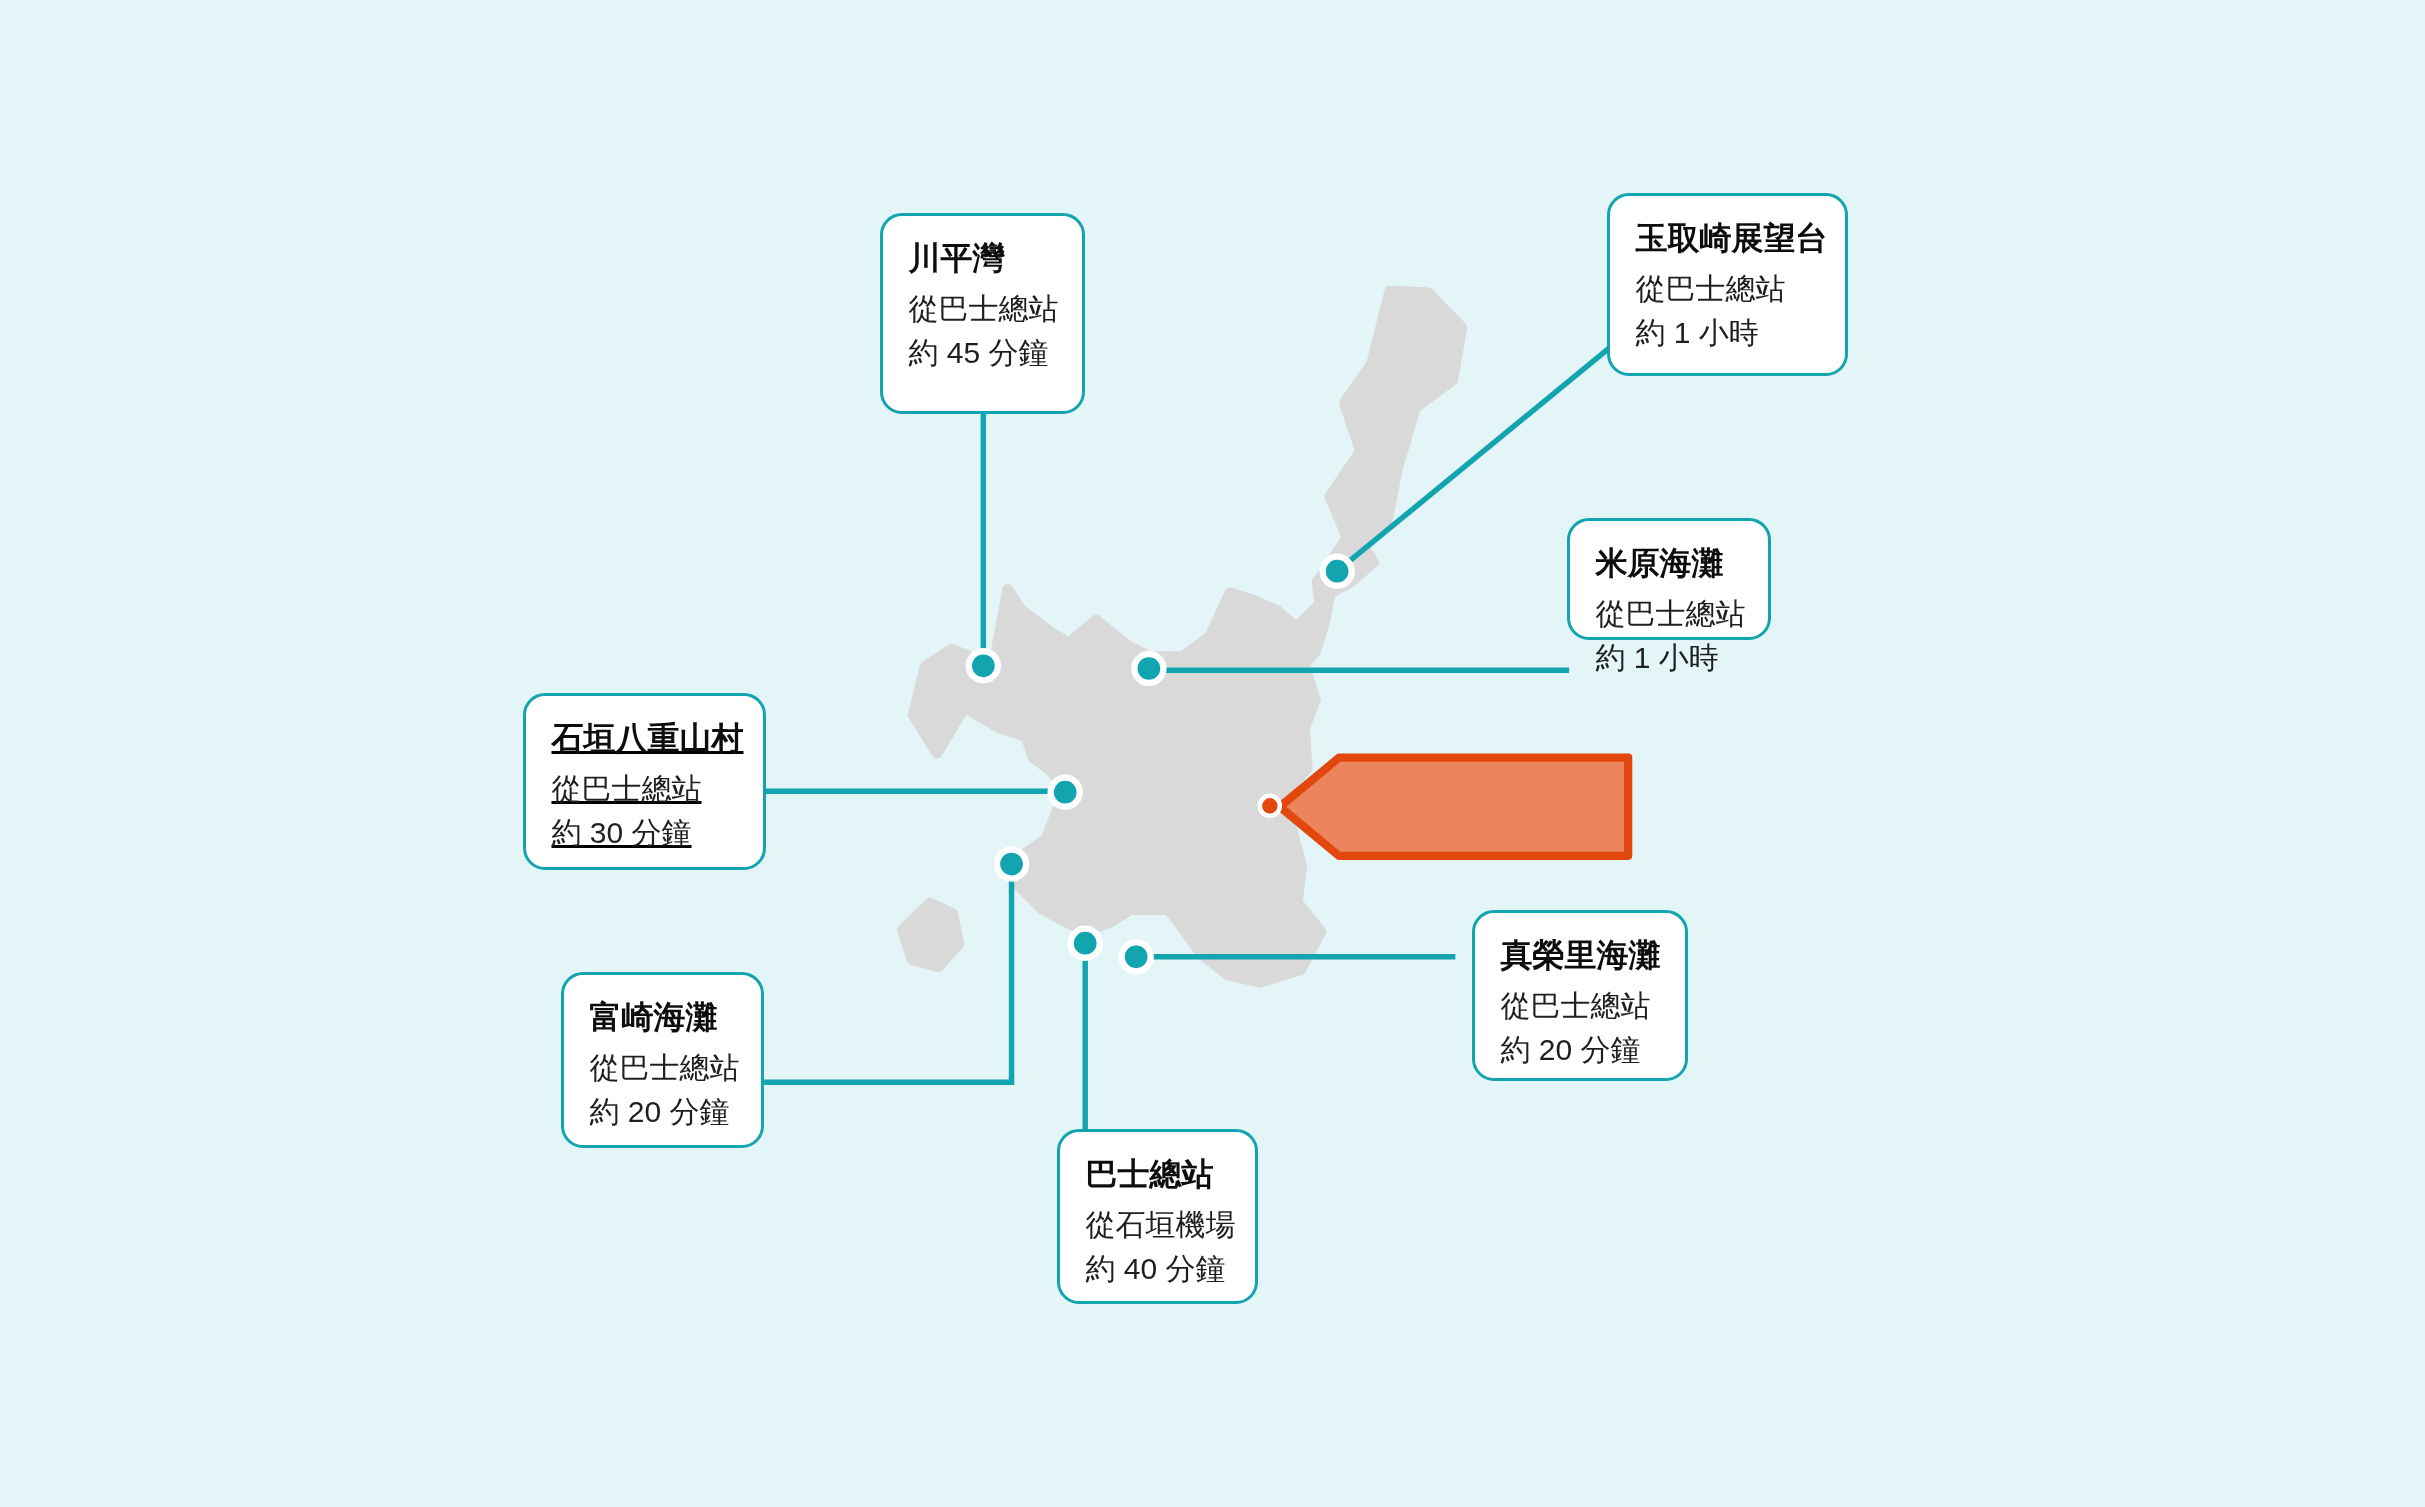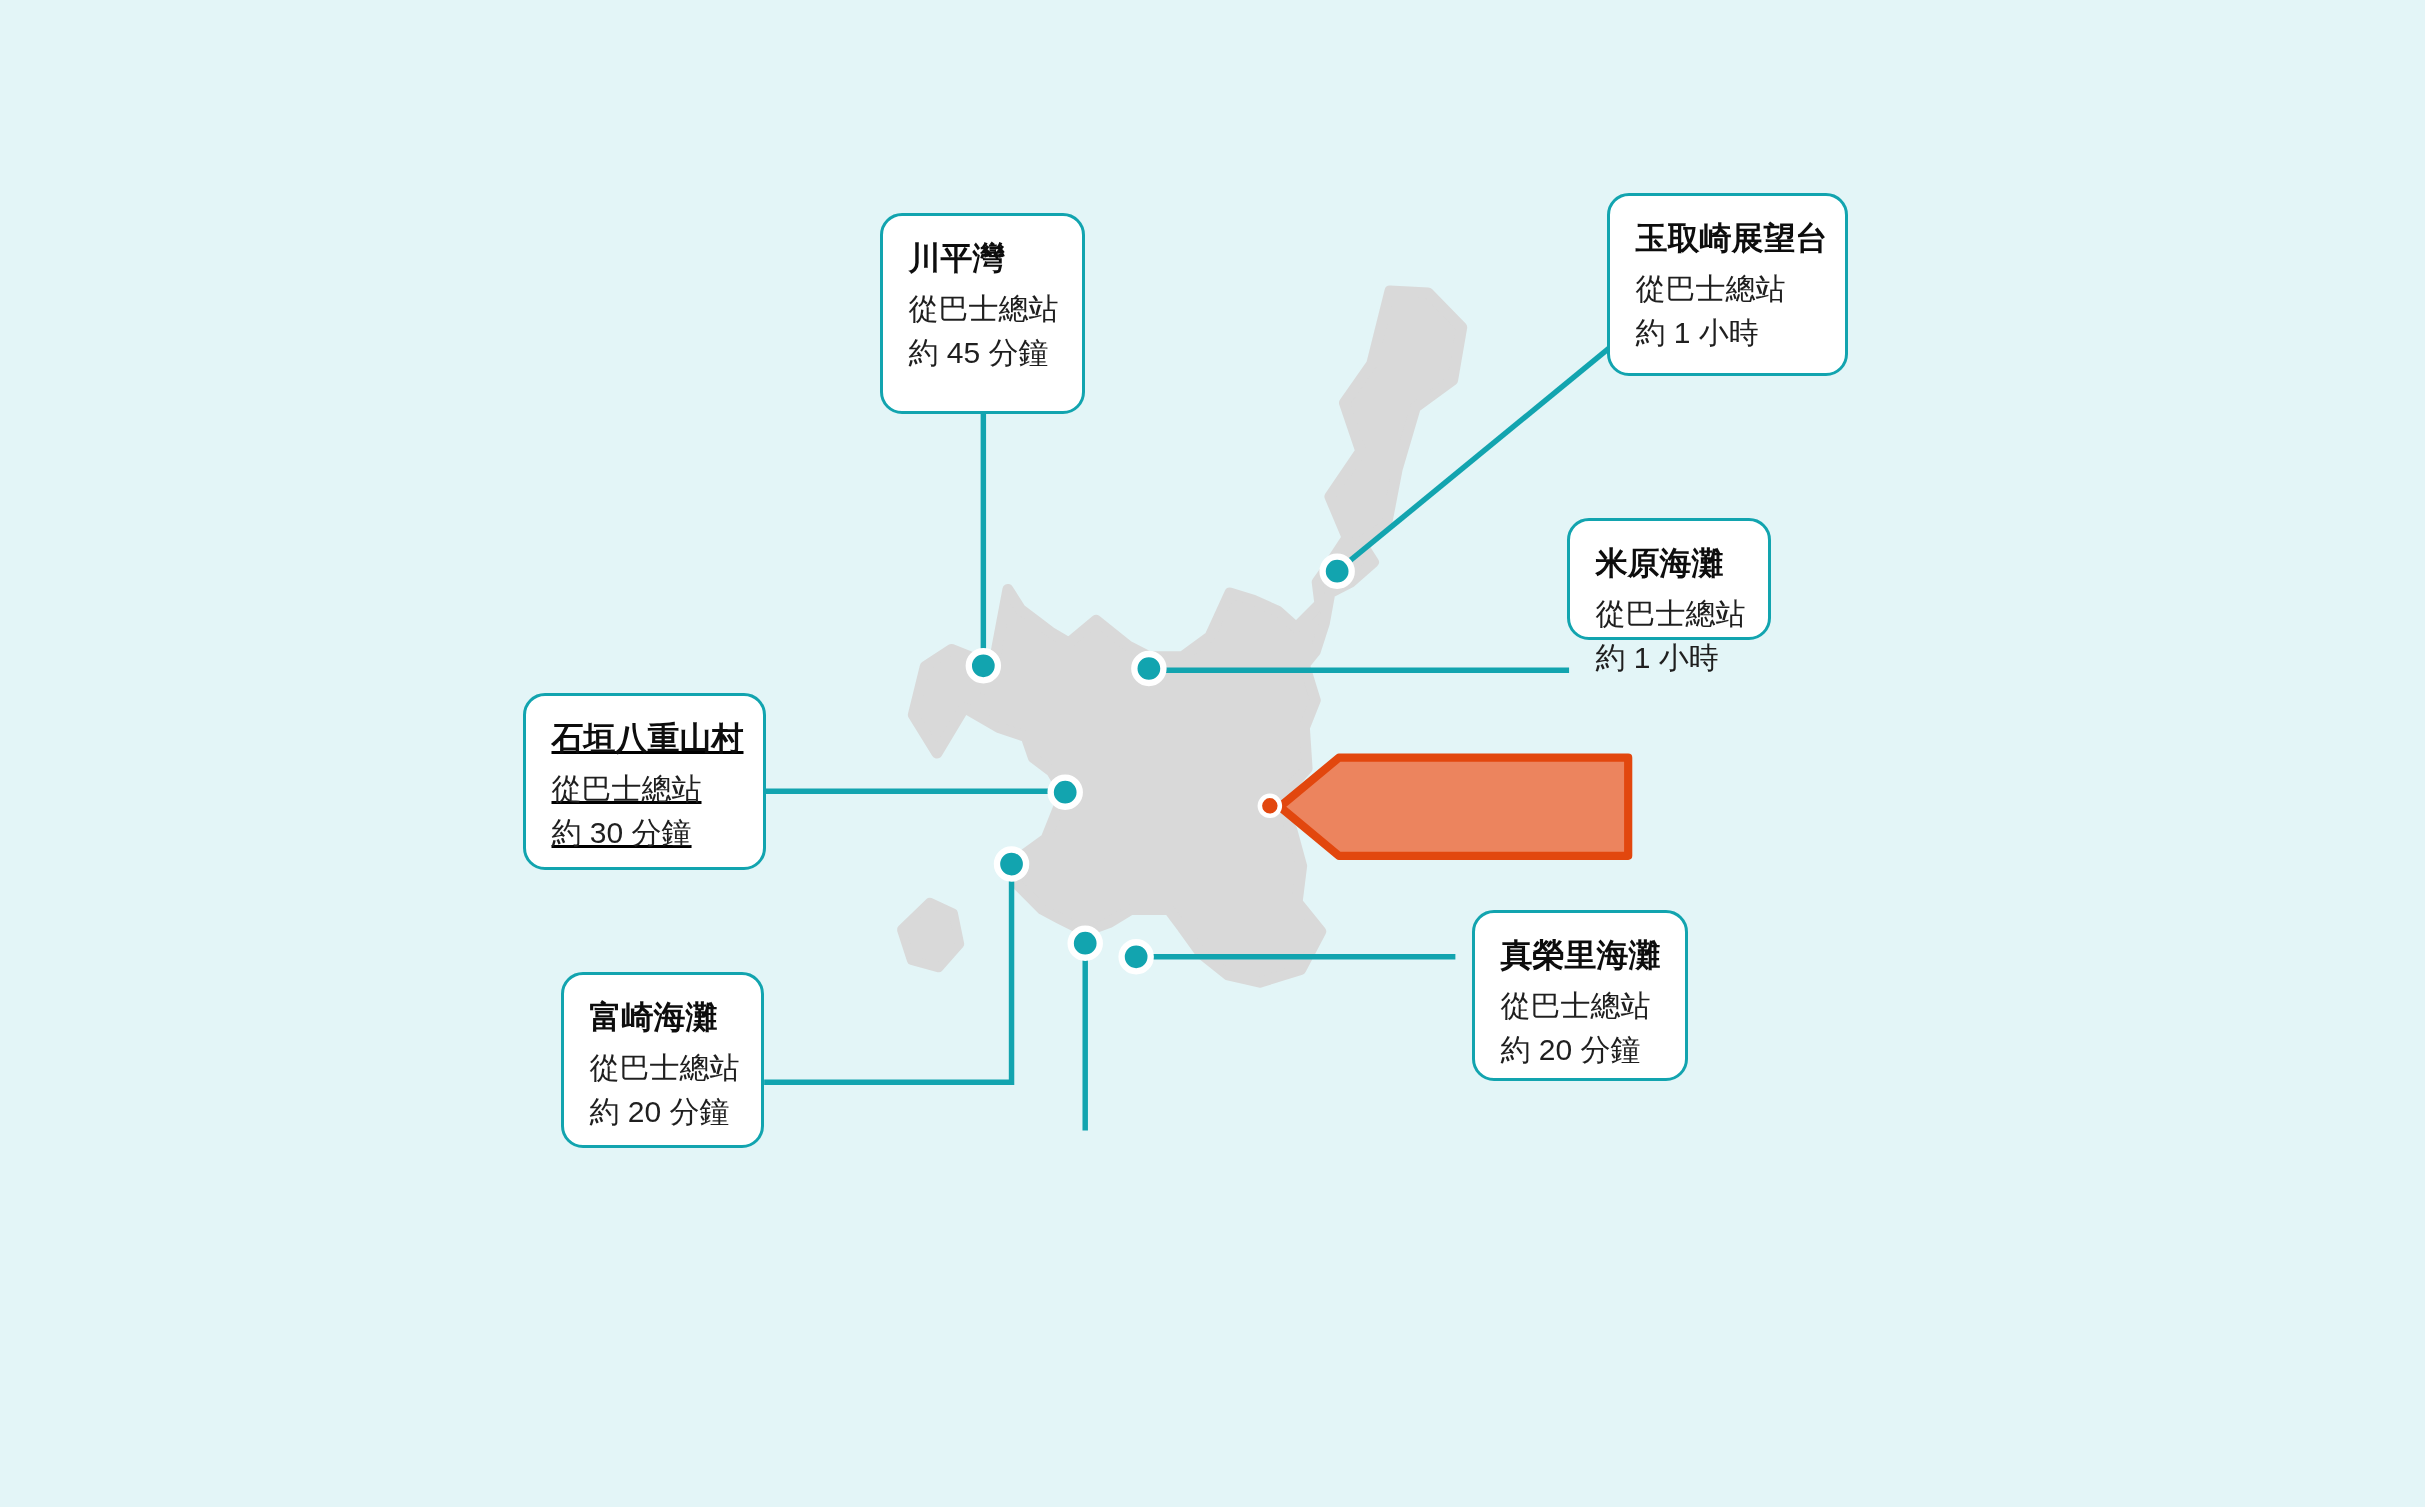--- a/index.html
+++ b/index.html
@@ -112,20 +112,25 @@
     <div class="desc">從巴士總站</div>
     <div class="desc">約 30 分鐘</div>
   </div>
 
   <div class="callout box-fusaki">
     <div class="title">富崎海灘</div>
     <div class="desc">從巴士總站</div>
     <div class="desc">約 20 分鐘</div>
   </div>
 
+  <div class="callout box-bus">
+    <div class="title">巴士總站</div>
+    <div class="desc">從石垣機場</div>
+    <div class="desc">約 40 分鐘</div>
+  </div>
 
   <div class="callout box-maezato">
     <div class="title">真榮里海灘</div>
     <div class="desc">從巴士總站</div>
     <div class="desc">約 20 分鐘</div>
   </div>
 
 
 </div>
 

